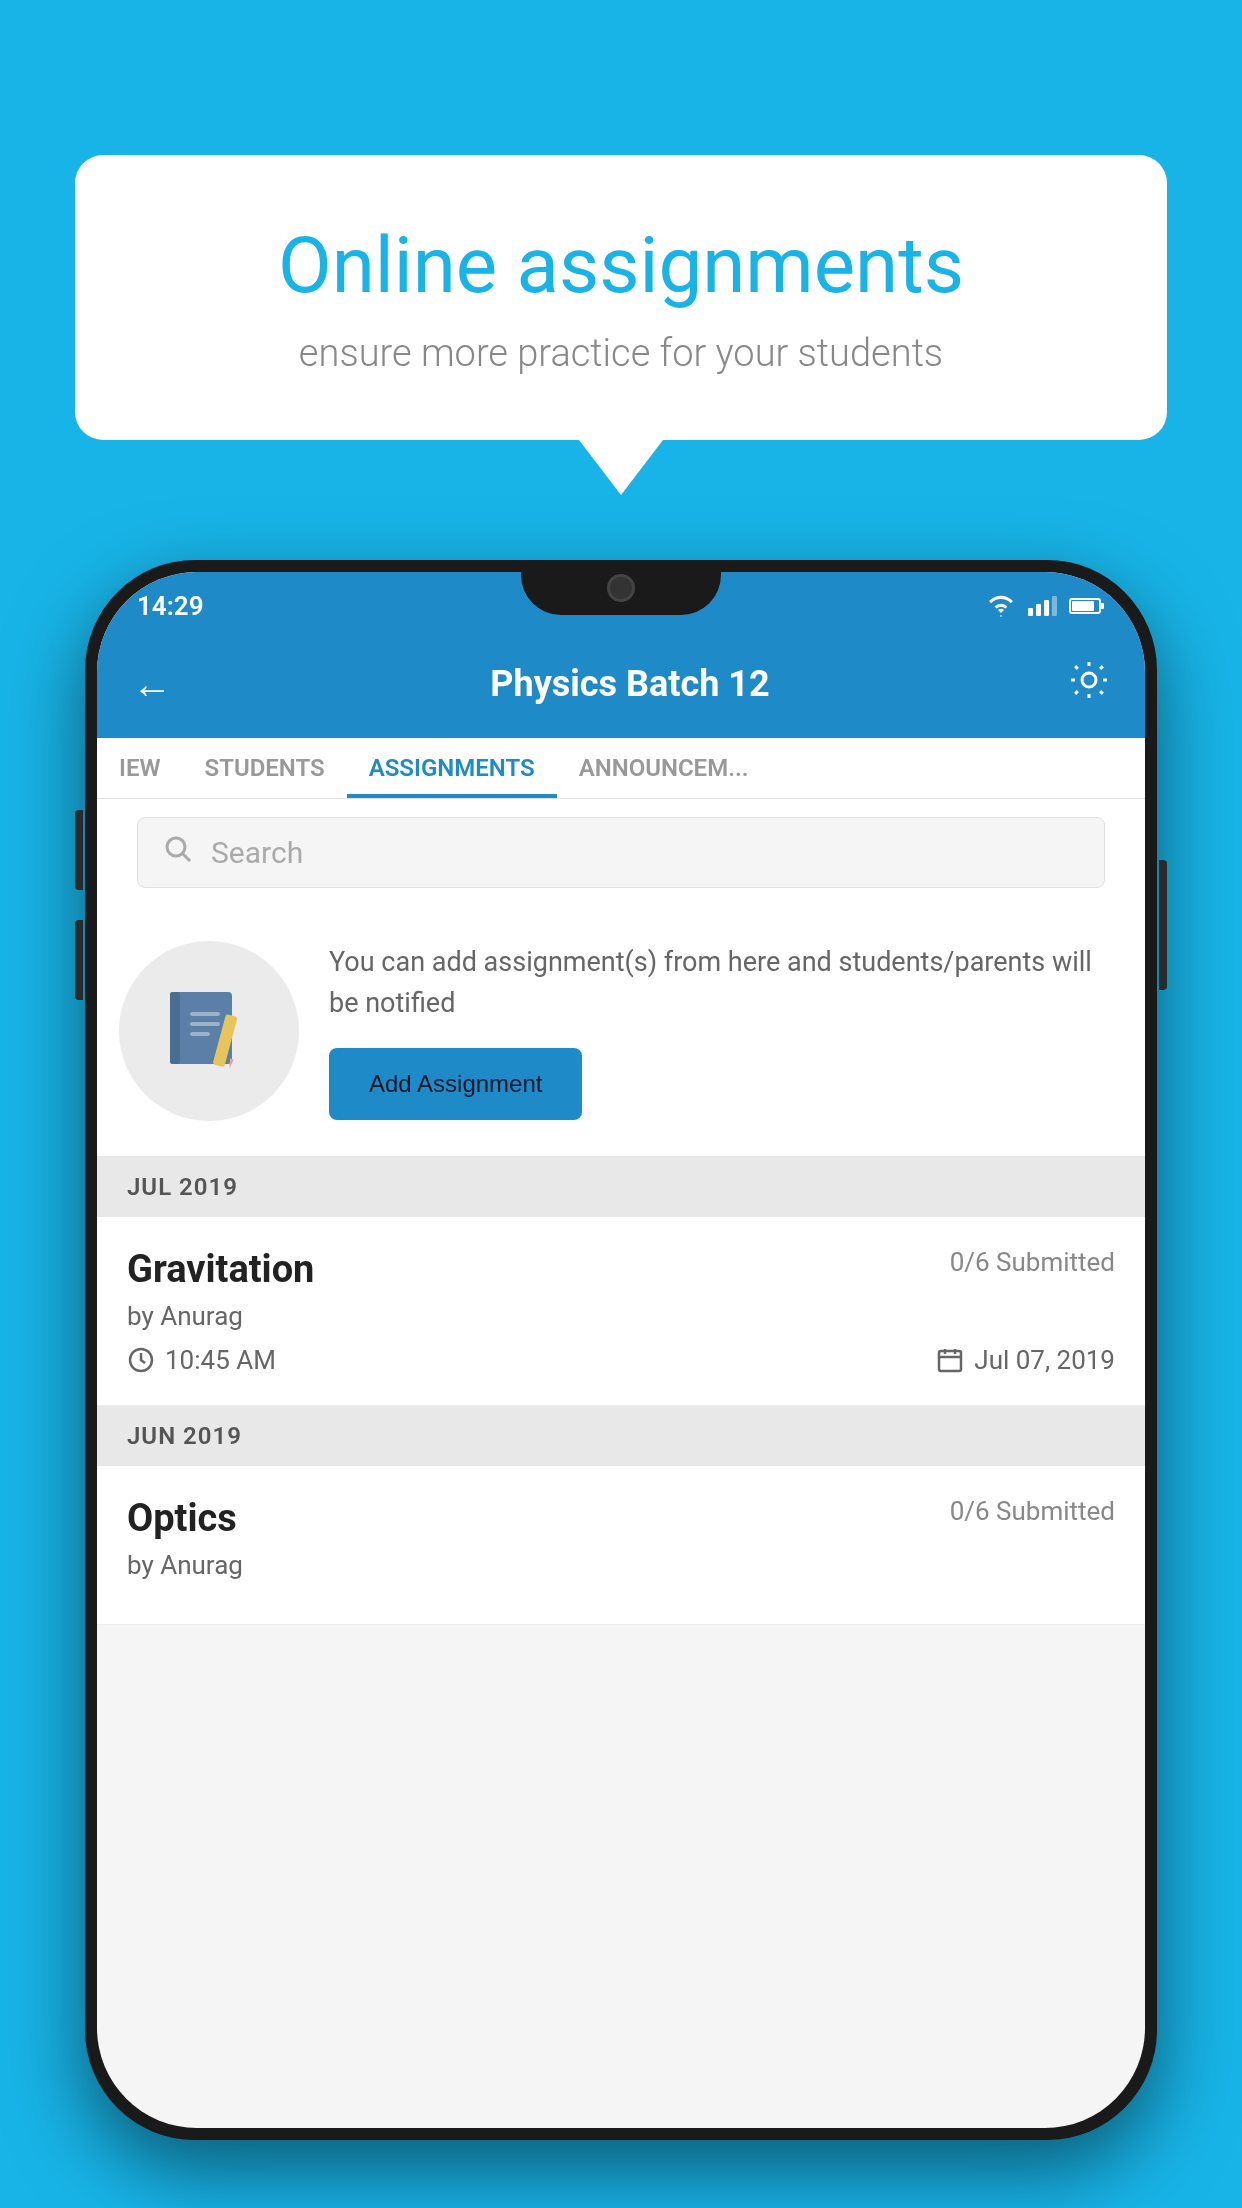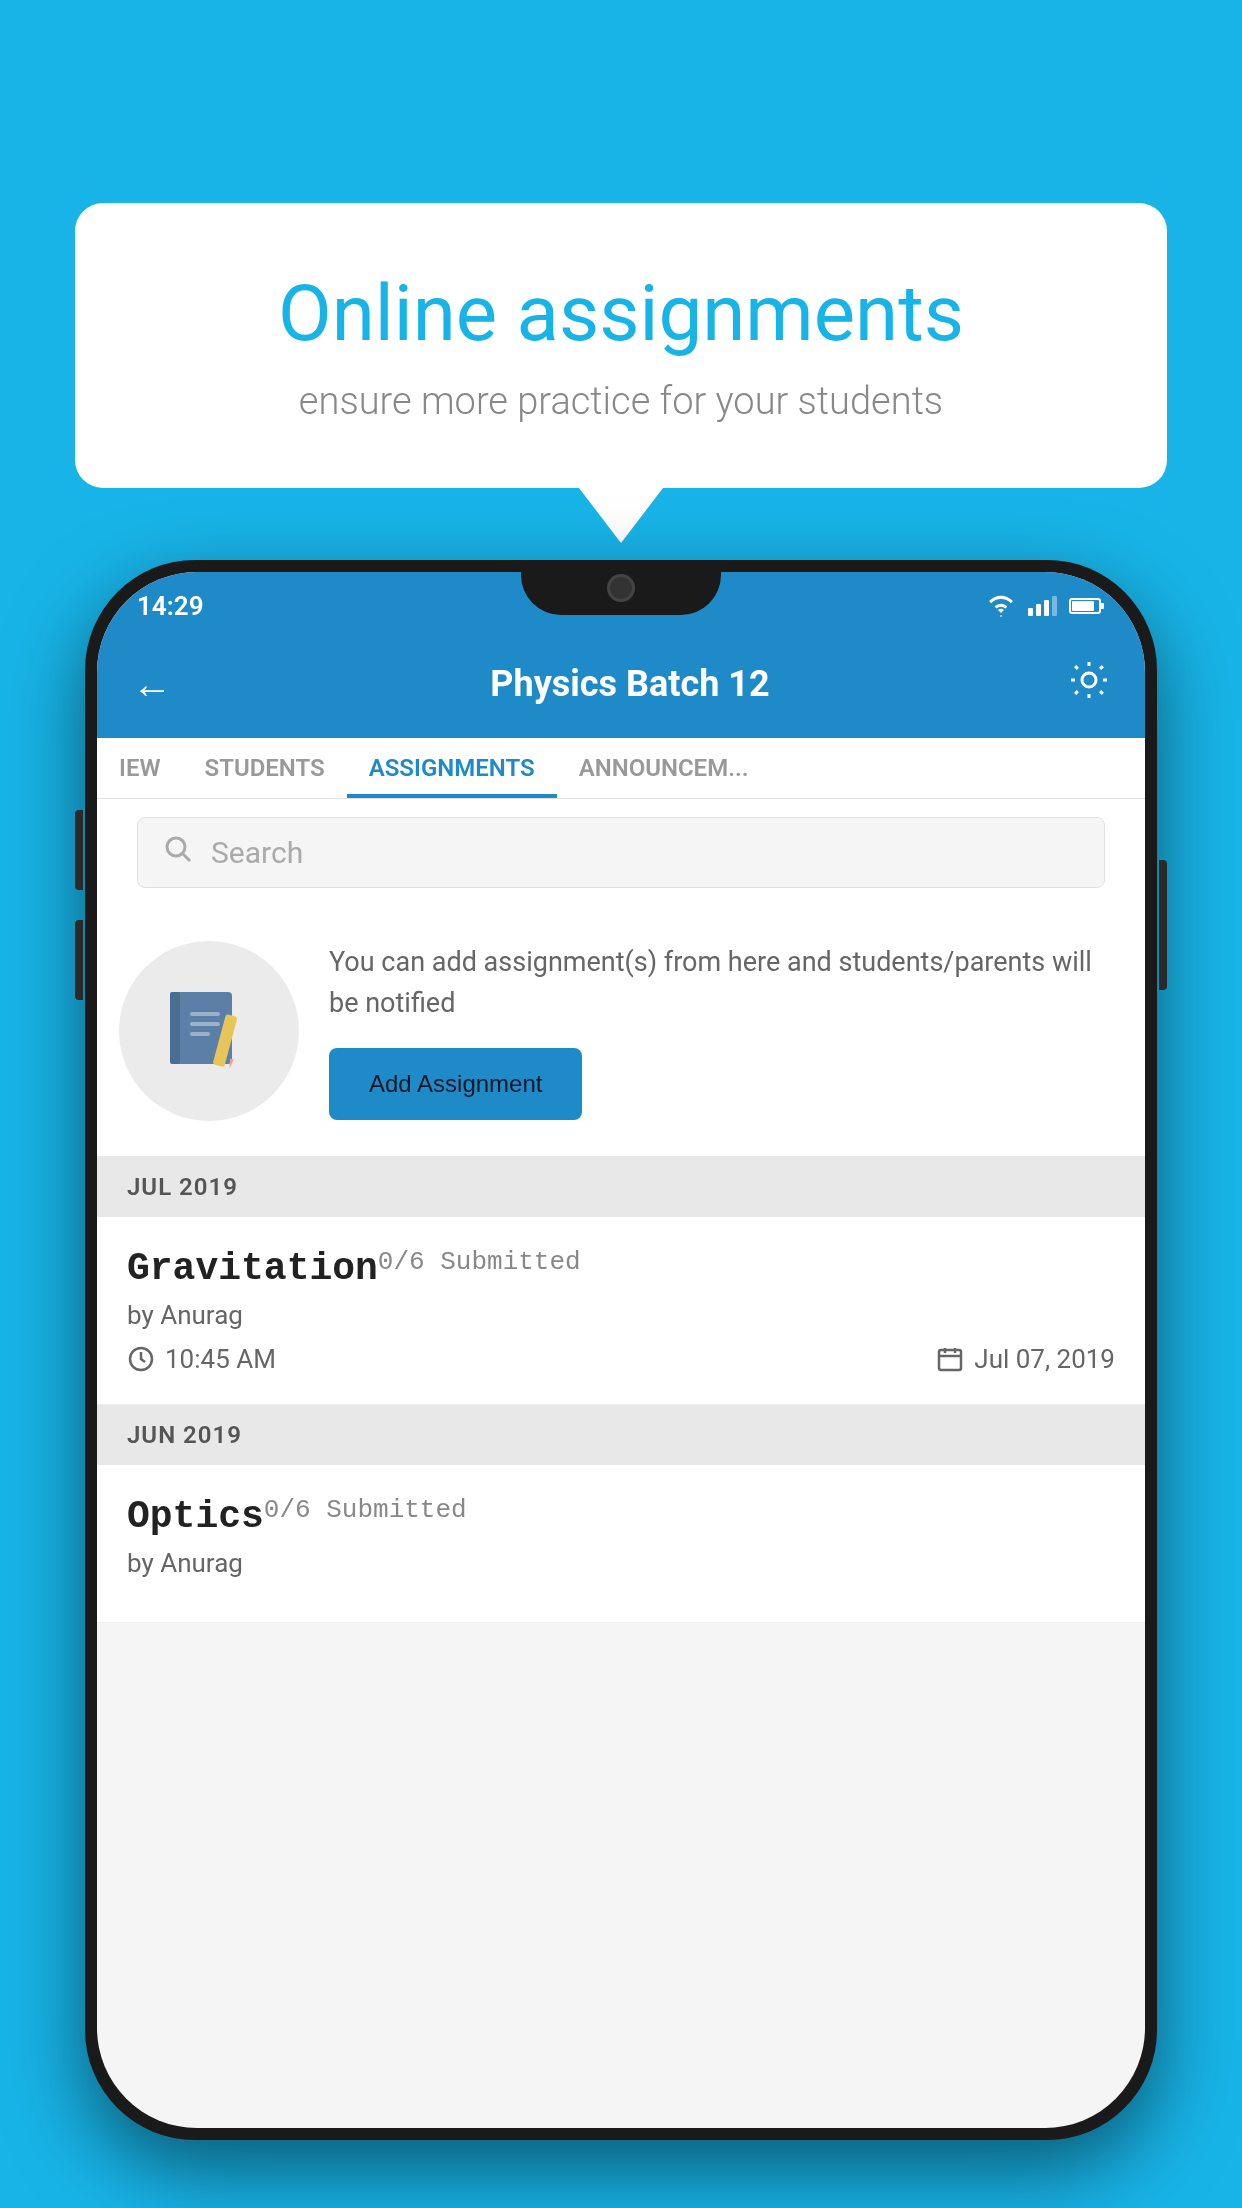--- a/index.html
+++ b/index.html
@@ -23,21 +23,20 @@
       flex-direction: column;
       align-items: center;
     }
 
     .speech-bubble {
       background: white;
       border-radius: 28px;
       padding: 65px 75px 65px 75px;
       width: 100%;
       text-align: center;
-      margin-top: 48px;
     }
 
     .speech-bubble-title {
       font-size: 78px;
       font-weight: 400;
       color: #18b4e8;
       margin-bottom: 20px;
     }
 
     .speech-bubble-subtitle {
@@ -322,24 +321,23 @@
 
     
     .assignment-item {
       background: white;
       padding: 30px 30px;
       border-bottom: 1px solid #eeeeee;
     }
 
     .assignment-top-row {
       display: flex;
-      justify-content: flex-start;
+      justify-content: space-between;
       align-items: flex-start;
       margin-bottom: 10px;
-      font-family: Liberation Mono, monospace;
     }
 
     .assignment-title {
       font-size: 38px;
       font-weight: 700;
       color: #222;
     }
 
     .assignment-status {
       font-size: 26px;

